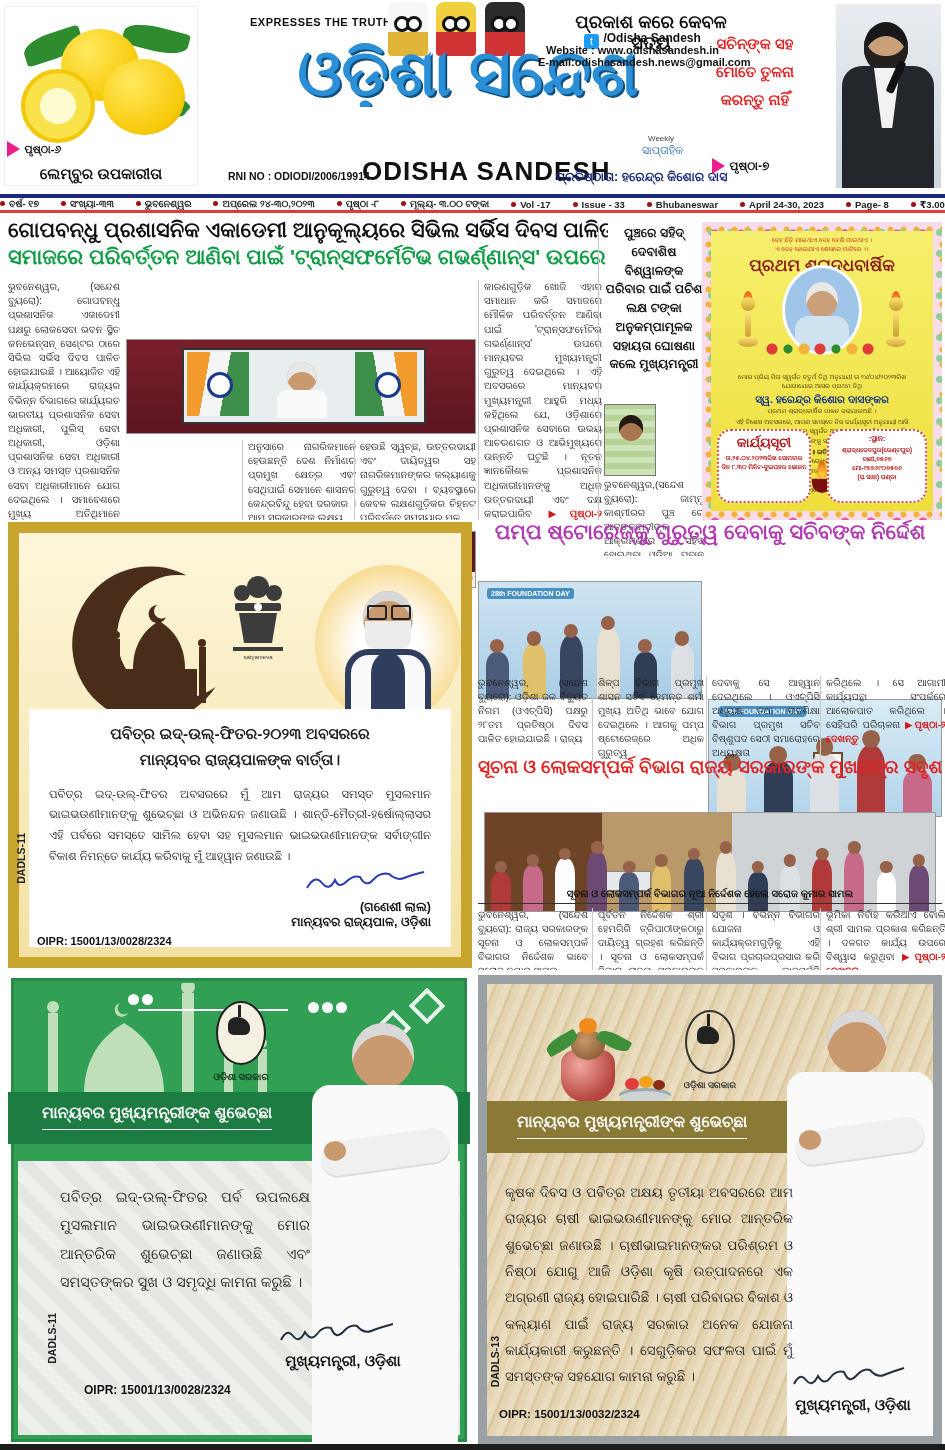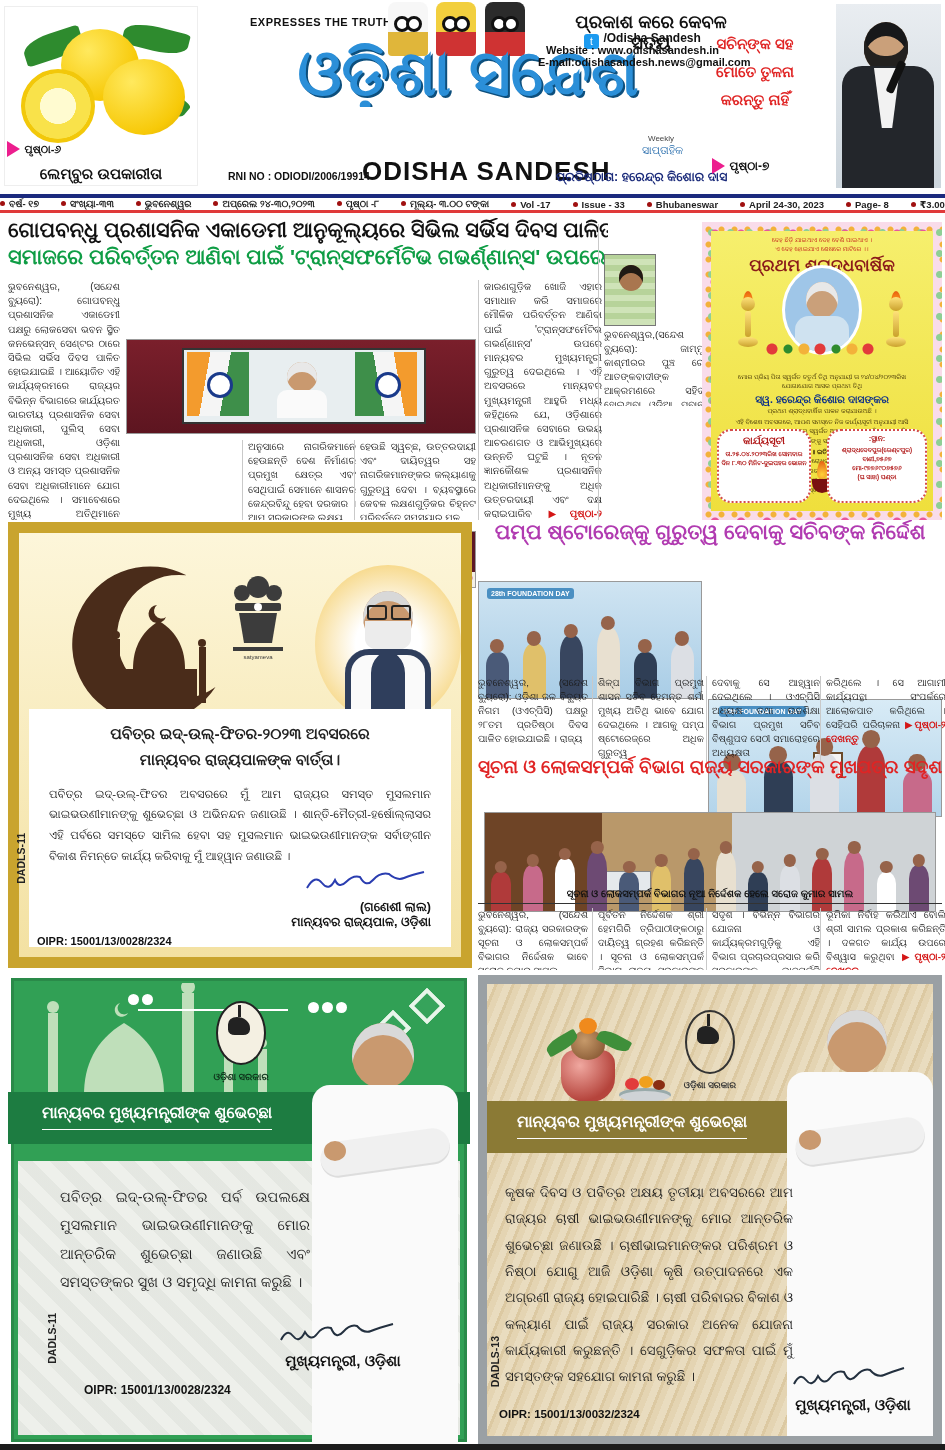--- a/index.html
+++ b/index.html
@@ -165,20 +165,21 @@
 
     <div class="abs news vrule" style="left:234px;top:222px;width:108px;height:80px;">ଅନୁସାରେ ନାଗରିକମାନେ ହେଉଛନ୍ତି ଦେଶ ନିର୍ମାଣର ପ୍ରମୁଖ କ୍ଷେତ୍ର ଏବଂ ସେଥିପାଇଁ ସେମାନେ ଶାସନର କେନ୍ଦ୍ରବିନ୍ଦୁ ହେବା ଦରକାର । ଆମ ସରକାରଙ୍କ ଲକ୍ଷ୍ୟ</div>
     <div class="abs news vrule" style="left:346px;top:222px;width:116px;height:80px;">ହେଉଛି ସ୍ୱଚ୍ଛ, ଉତ୍ତରଦାୟୀ ଏବଂ ଦାୟିତ୍ୱର ସହ ନାଗରିକମାନଙ୍କର କଲ୍ୟାଣକୁ ଗୁରୁତ୍ୱ ଦେବା । ବ୍ୟବସ୍ଥାରେ କେବଳ ଲକ୍ଷଣଗୁଡ଼ିକର ଚିହ୍ନଟ ପରିବର୍ତ୍ତେ ସମସ୍ୟାର ମୂଳ</div>
     <div class="abs news vrule" style="left:470px;top:62px;width:118px;height:240px;">
       <span>କାରଣଗୁଡ଼ିକ ଖୋଜି ଏହାର ସମାଧାନ କରି ସମାଜରେ ମୌଳିକ ପରିବର୍ତ୍ତନ ଆଣିବା ପାଇଁ 'ଟ୍ରାନ୍ସଫର୍ମେଟିଭ ଗଭର୍ଣ୍ଣାନ୍ସ' ଉପରେ ମାନ୍ୟବର ମୁଖ୍ୟମନ୍ତ୍ରୀ ଗୁରୁତ୍ୱ ଦେଇଥିଲେ । ଏହି ଅବସରରେ ମାନ୍ୟବର ମୁଖ୍ୟମନ୍ତ୍ରୀ ଆହୁରି ମଧ୍ୟ କହିଥିଲେ ଯେ, ଓଡ଼ିଶାରେ ପ୍ରଶାସନିକ ସେବାରେ ଉଭୟ ଆଚରଣଗତ ଓ ଆଭିମୁଖ୍ୟରେ ଉନ୍ନତି ଘଟୁଛି । ନୂତନ ଜ୍ଞାନକୌଶଳ ପ୍ରଶାସନିକ ଅଧିକାରୀମାନଙ୍କୁ ଅଧିକ ଉତ୍ତରଦାୟୀ ଏବଂ ଦକ୍ଷ କରାଇପାରିବ </span>
       <span class="more">▶ପୃଷ୍ଠା-୨ ଦେଖନ୍ତୁ</span>
     </div>
   </div>
 
   <div class="abs vrule" style="left:598px;top:224px;width:100px;height:296px;">
+    <div class="ctr b" style="font-size:12.5px;line-height:1.5;color:#111;">ପୁଞ୍ଚରେ ସହିଦ୍ ଦେବାଶିଷ ବିଶ୍ୱାଳଙ୍କ ପରିବାର ପାଇଁ ପଚିଶ ଲକ୍ଷ ଟଙ୍କା ଅନୁକମ୍ପାମୂଳକ ସହାୟତା ଘୋଷଣା କଲେ ମୁଖ୍ୟମନ୍ତ୍ରୀ</div>
     <div class="news" style="font-size:9.8px;margin-top:4px;height:178px;">
       <span class="photo" style="float:left;width:52px;height:72px;margin:26px 4px 2px 0;background:repeating-linear-gradient(0deg,#cfe3b8 0 6px,#b7d39a 6px 12px);border:1px solid #777;position:relative;display:inline-block;">
         <span class="abs" style="left:14px;top:10px;width:24px;height:26px;border-radius:50%;background:#a9764f;box-shadow:inset 0 8px 0 #201a14;"></span>
       </span>
       <span>ଭୁବନେଶ୍ୱର,(ସନ୍ଦେଶ ବ୍ୟୁରୋ): ଜାମ୍ମୁ କାଶ୍ମୀରର ପୁଞ୍ଚ ରେ ଆତଙ୍କବାଦୀଙ୍କ ଆକ୍ରମଣରେ ସହିଦ ହୋଇଥିବା ଓଡ଼ିଆ ଯବାନ ଦେବାଶିଷ ବିଶ୍ୱାଳଙ୍କ ଅମ୍ଳାନ ସ୍ମୃତି ଉଦ୍ଦେଶ୍ୟରେ ମୁଖ୍ୟମନ୍ତ୍ରୀ ଗଭୀର ଶ୍ରଦ୍ଧାଞ୍ଜଳି ଅର୍ପଣ କରିବା ସହିତ ସହିଦ୍ </span>
       
     </div>
   </div>
 
   <div class="abs floral" style="left:702px;top:222px;width:240px;height:298px;">
@@ -221,21 +222,21 @@
       <div class="mem-small" style="padding:1px 12px;">ଏହି ବିଶେଷ ଅବସରରେ, ଆପଣ ସମସ୍ତେ ନିଜ କାର୍ଯ୍ୟସୂଚୀ ଅନୁଯାୟୀ ଆସି ଶ୍ରାଦ୍ଧବେଦୀରେ ଯୋଗଦେଇ ସ୍ୱର୍ଗତ ଆତ୍ମାଙ୍କ ସଦ୍‌ଗତି କାମନା କରି ଶୋକସନ୍ତପ୍ତ ପରିବାର ବର୍ଗଙ୍କୁ ସାନ୍ତ୍ୱନା ପ୍ରଦାନ କରିବା ହେବେ ।</div>
       <div class="mem-small b">॥ ଇତି ॥</div>
       <div class="mem-small">
         <div>ଅନୁରୋଧକ୍ରମେ</div>
         <div>ଶ୍ରୀମତୀ ଭାରତୀ କୁମାରୀ ଦାସ(ସ୍ତ୍ରୀ)</div>
         <div>ଶ୍ରୀମାନ ଅଜୟ କୁମାର ଦାସ(ପୁତ୍ର)</div>
         <div>ଓ ସମସ୍ତ ପରିବାର ବର୍ଗ</div>
       </div>
 
       <div class="scallop" style="left:6px;bottom:8px;width:86px;height:64px;">
-        <div class="b" style="font-size:10px;">କାର୍ଯ୍ୟସୂଚୀ</div>
+        <div class="b" style="font-size:13px;">କାର୍ଯ୍ୟସୂଚୀ</div>
         <div>ତା.୨୫.୦୪.୨୦୨୩ରିଖ ସୋମବାର</div>
         <div>ଦିନ ୮.୩୦ ମିନିଟ-ଦୁଇପହର ଭୋଜନ</div>
       </div>
       <span class="abs" style="left:50%;bottom:10px;transform:translateX(-50%);width:34px;height:40px;">
         <i class="abs" style="left:7px;top:18px;width:20px;height:14px;border-radius:0 0 14px 14px;background:#7a1010;"></i>
         <i class="abs" style="left:12px;top:0;width:10px;height:18px;border-radius:50% 50% 50% 50%/70% 70% 30% 30%;background:radial-gradient(circle at 50% 75%,#ffd23b,#e4560e);"></i>
       </span>
       <div class="scallop" style="right:6px;bottom:8px;width:92px;height:64px;">
         <div class="b" style="font-size:7.5px;">:ସ୍ଥାନ:</div>
         <div>ଶ୍ରାଦ୍ଧଦେବପୁର(ରେଣ୍ଟପୁର)</div>

